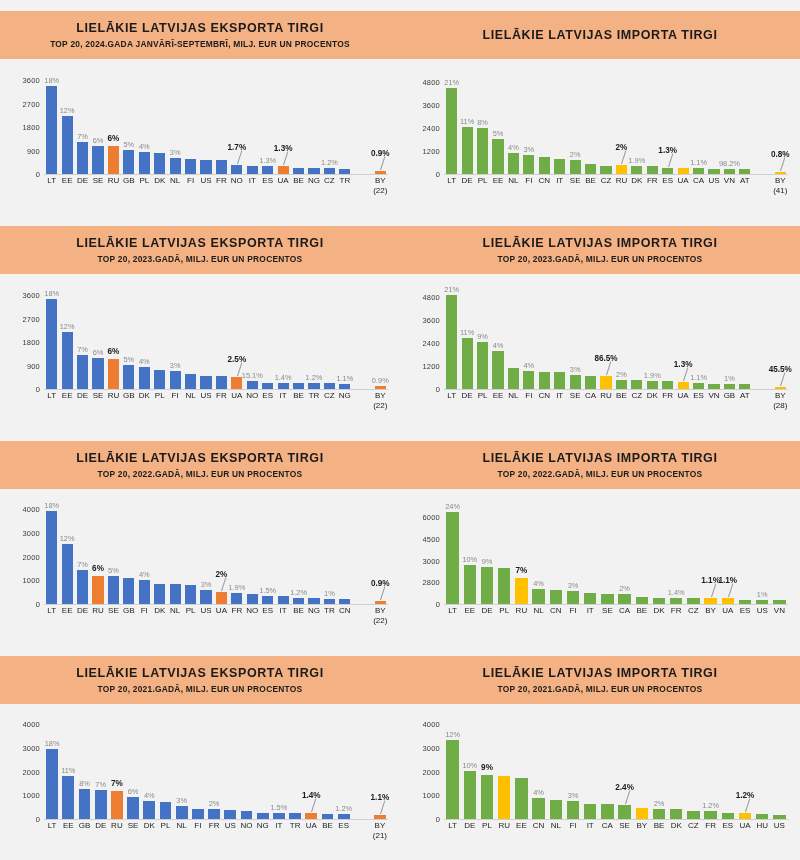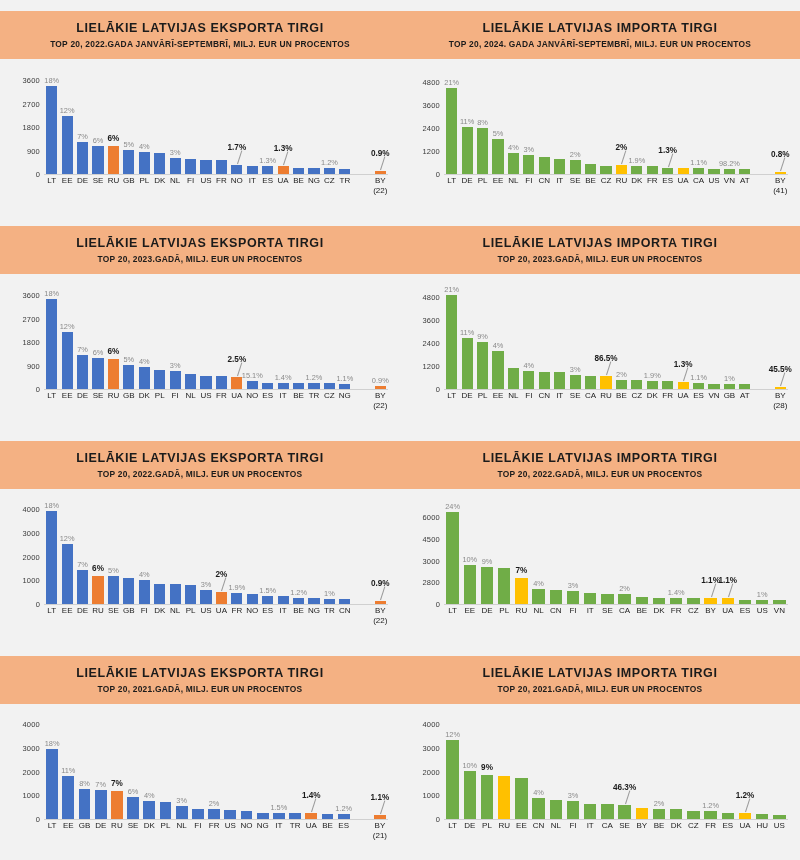--- a/index.html
+++ b/index.html
@@ -85,21 +85,21 @@
   .cat .sub { display: block; font-size: 8px; color: #222; margin-top: 1px; }
 </style>
 </head>
 <body>
 
 <div class="sheet" id="sheet">
     <div class="row" style="height: 215px;">
       <div class="panel">
         <div class="banner">
           <div class="banner-title">LIELĀKIE LATVIJAS EKSPORTA TIRGI</div>
-          <div class="banner-sub">TOP 20, 2022.GADA JANVĀRĪ-SEPTEMBRĪ, MILJ. EUR UN PROCENTOS</div>
+          <div class="banner-sub">TOP 20, 2024.GADA JANVĀRĪ-SEPTEMBRĪ, MILJ. EUR UN PROCENTOS</div>
         </div>
         <div class="plot-area">
           <div class="yaxis">
             <div class="ytick" style="top: 104px;">0</div>
             <div class="ytick" style="top: 80.6px;">900</div>
             <div class="ytick" style="top: 57.2px;">1800</div>
             <div class="ytick" style="top: 33.8px;">2700</div>
             <div class="ytick" style="top: 10.4px;">3600</div>
           </div>
           <div class="axisline"></div>
@@ -205,21 +205,20 @@
             <div class="cat" style="left: 270px;"><span>NG</span></div>
             <div class="cat" style="left: 285.429px;"><span>CZ</span></div>
             <div class="cat" style="left: 300.857px;"><span>TR</span></div>
             <div class="cat" style="left: 336.286px;"><span>BY</span><span class="sub">(22)</span></div>
           </div>
         </div>
       </div>
       <div class="panel">
         <div class="banner">
           <div class="banner-title">LIELĀKIE LATVIJAS IMPORTA TIRGI</div>
-          <div class="banner-sub">TOP 20, 2024. GADA JANVĀRĪ-SEPTEMBRĪ, MILJ. EUR UN PROCENTOS</div>
         </div>
         <div class="plot-area">
           <div class="yaxis">
             <div class="ytick" style="top: 104px;">0</div>
             <div class="ytick" style="top: 80.8889px;">1200</div>
             <div class="ytick" style="top: 57.7778px;">2400</div>
             <div class="ytick" style="top: 34.6667px;">3600</div>
             <div class="ytick" style="top: 11.5556px;">4800</div>
           </div>
           <div class="axisline"></div>
@@ -968,21 +967,21 @@
             <div class="bargroup" style="left: 140.008px; width: 12.384px;">
               <div class="bar green" style="height: 15.1273px;"></div>
             </div>
             <div class="bargroup" style="left: 157.208px; width: 12.384px;">
               <div class="bar green" style="height: 14.8909px;"></div>
             </div>
             <div class="bargroup" style="left: 174.408px; width: 12.384px;">
               <div class="bar green" style="height: 13.7091px;"></div>
             </div>
             <div class="leader" style="left: 180.6px; top: 75.2909px; height: 14px; transform: rotate(18deg);"></div>
-            <div class="dlabel strong" style="left: 180.6px; top: 68.2909px;">46.3%</div>
+            <div class="dlabel strong" style="left: 180.6px; top: 68.2909px;">2.4%</div>
             <div class="bargroup" style="left: 191.608px; width: 12.384px;">
               <div class="bar yellow" style="height: 11.1091px;"></div>
             </div>
             <div class="bargroup" style="left: 208.808px; width: 12.384px;">
               <div class="bar green" style="height: 9.92727px;"></div>
             </div>
             <div class="dlabel" style="left: 215px; top: 84.0727px;">2%</div>
             <div class="bargroup" style="left: 226.008px; width: 12.384px;">
               <div class="bar green" style="height: 9.69091px;"></div>
             </div>

